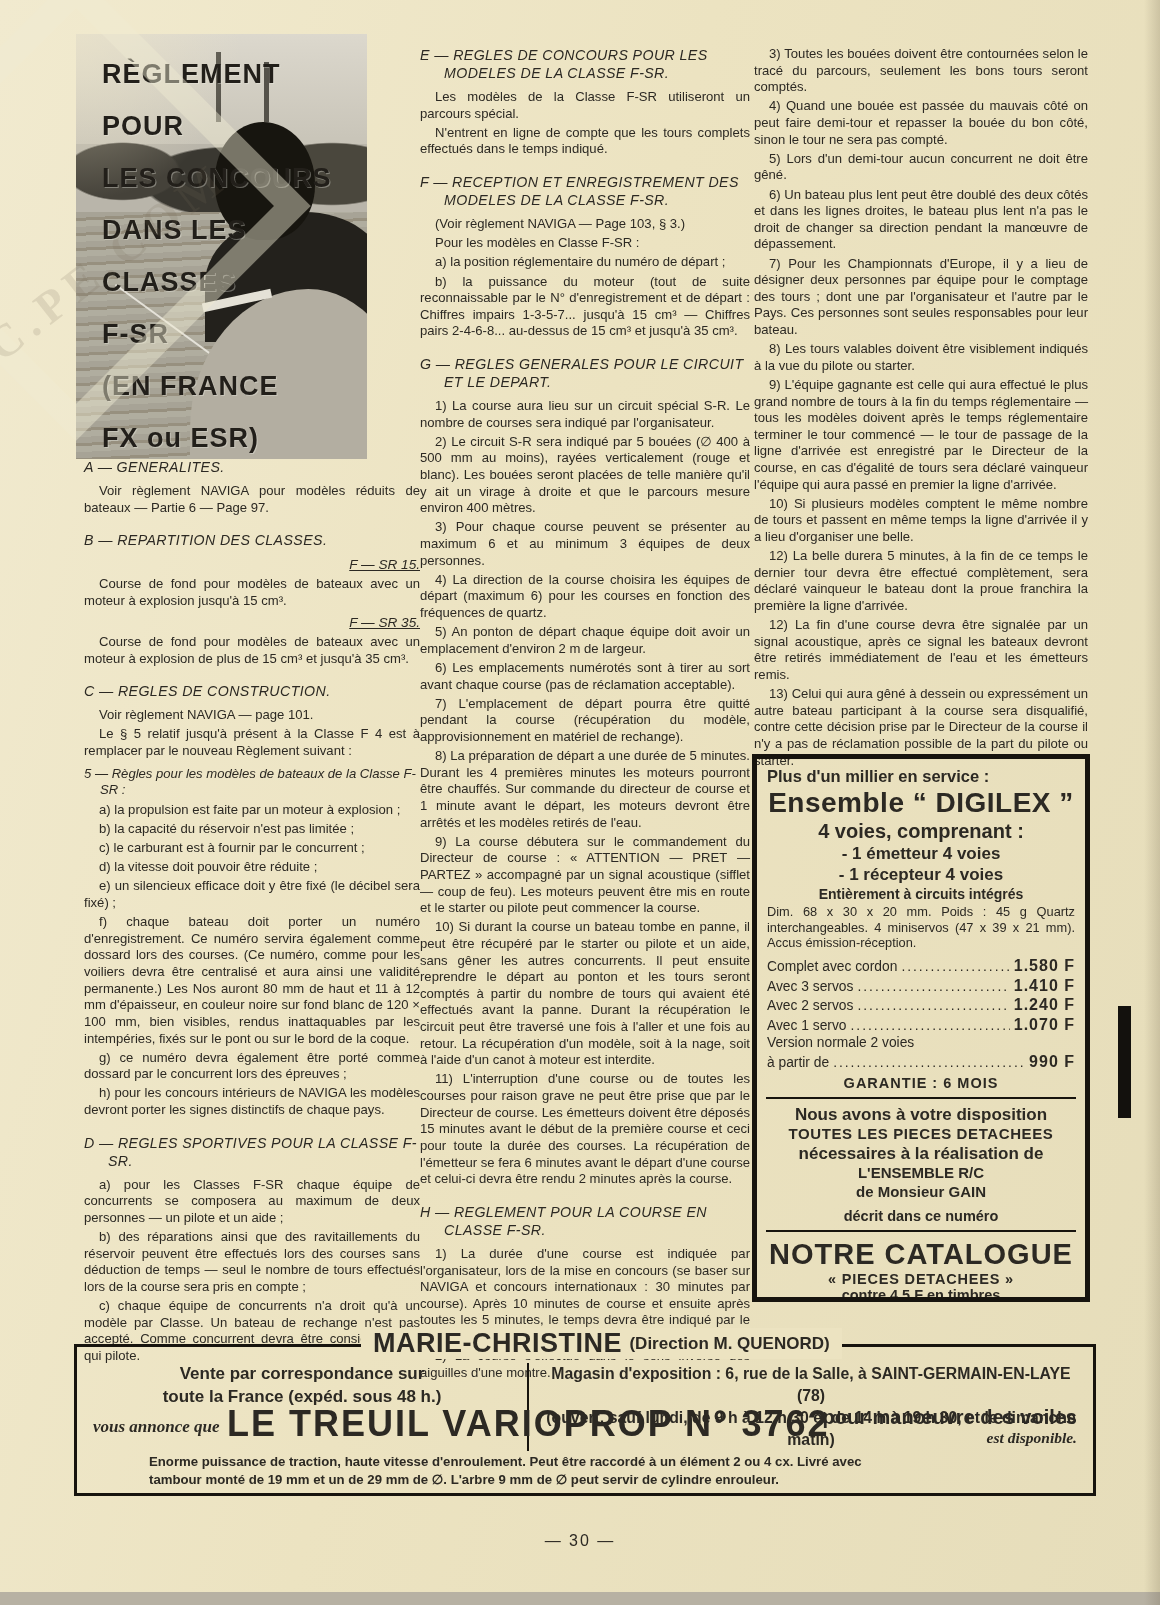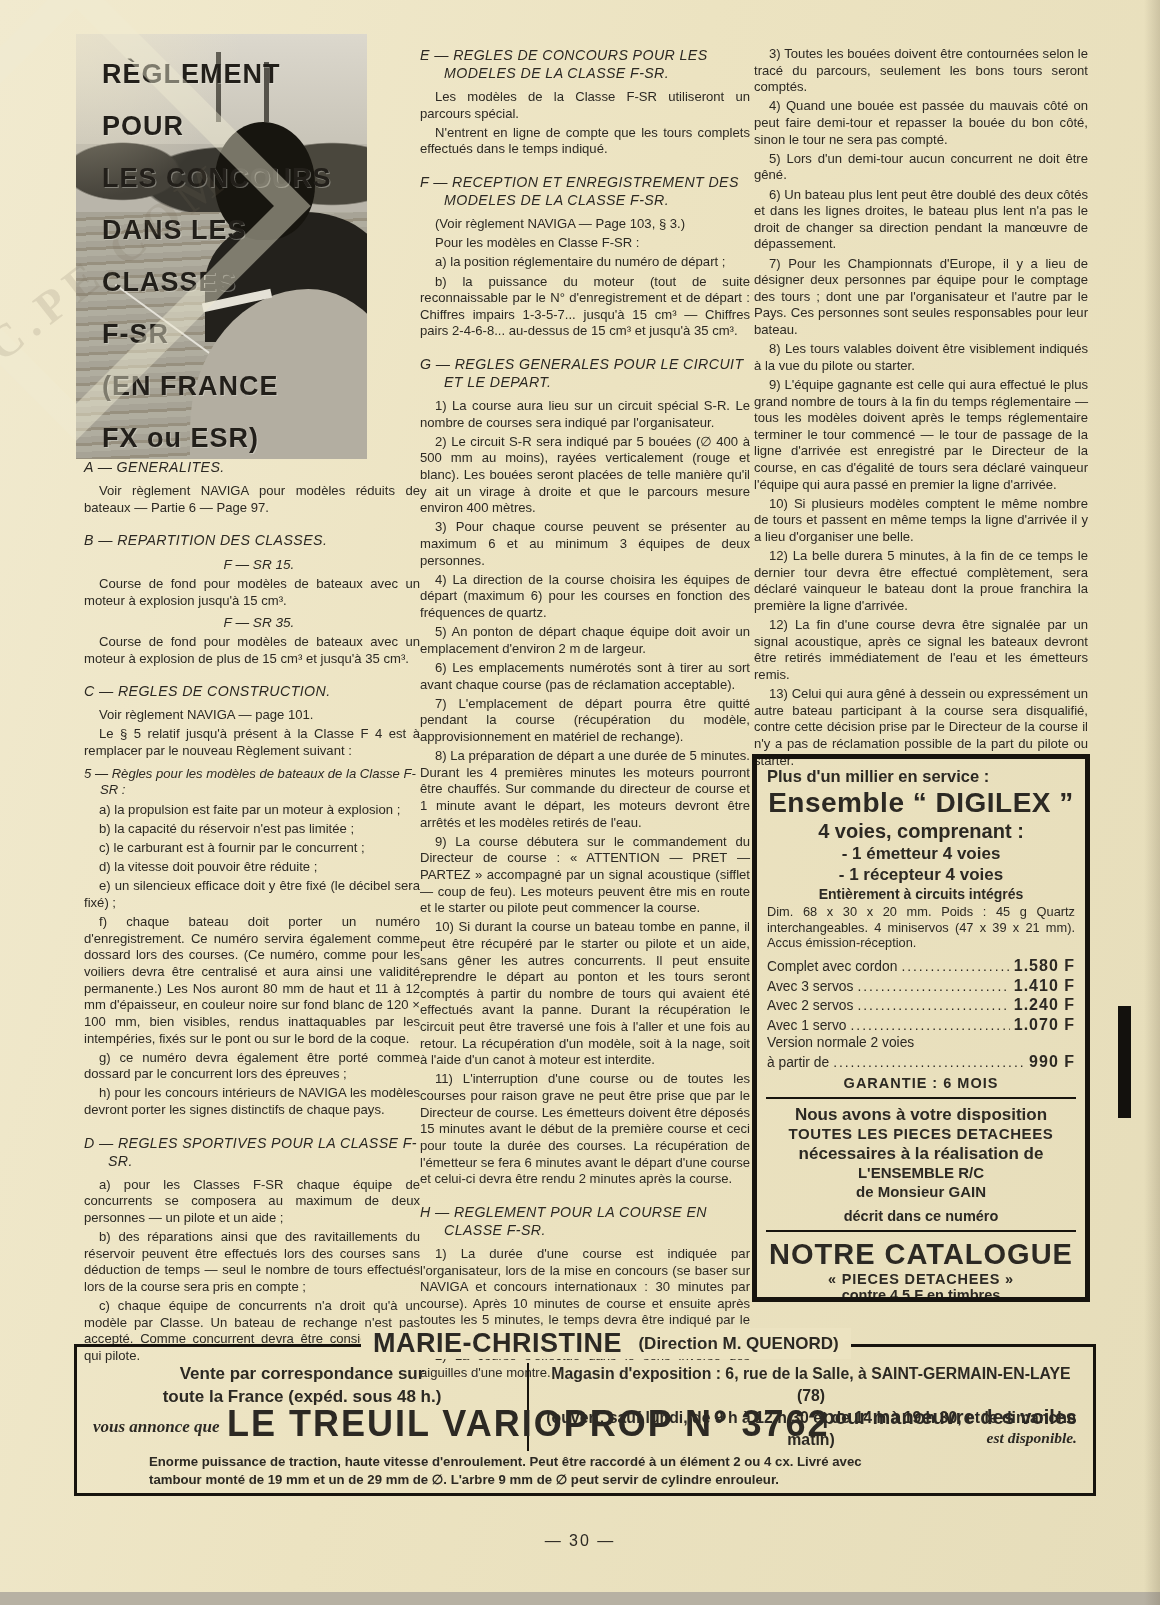--- a/index.html
+++ b/index.html
@@ -35,21 +35,21 @@
   .art-bottom{position:absolute;left:0;top:1592px;width:100%;height:13px;background:#b7b1a3;}
   .art-right{position:absolute;right:0;top:0;width:16px;height:100%;background:linear-gradient(to right,transparent,rgba(90,78,55,.20));}
   
   .col{position:absolute;font-size:13.1px;line-height:1.27;text-align:justify;color:#2c2923;}
   .col-left{left:84px;top:458px;width:336px;}
   .col-mid{left:420px;top:46px;width:330px;}
   .col-right{left:754px;top:46px;width:334px;}
   .blk{margin:0;}
   .blk.h{font-style:italic;font-size:14.2px;letter-spacing:.4px;margin:15px 0 7px;padding-left:24px;text-indent:-24px;text-align:left;}
   .col .blk:first-child{margin-top:0;}
-  .blk.sub{font-style:italic;font-size:13.6px;margin:5px 0 2px;padding-left:14px;text-align:center;}
+  .blk.sub{font-style:italic;font-size:13.6px;margin:5px 0 2px;padding-left:14px;text-align:right;text-decoration:underline;}
   .blk.p{text-indent:15px;margin:2.5px 0;}
   .blk.ital{font-style:italic;margin:6px 0 3px;padding-left:16px;text-indent:-16px;text-align:left;}
   
   .digilex{position:absolute;left:752px;top:754px;width:338px;height:548px;border:5px solid #17140e;
            box-sizing:border-box;padding:8px 10px 4px;overflow:hidden;}
   .dg-tag{font-weight:bold;font-size:16.5px;text-align:left;}
   .dg-title{font-weight:bold;font-size:28px;text-align:center;letter-spacing:.5px;margin-top:1px;}
   .dg-sub{font-weight:bold;font-size:20px;text-align:center;margin-top:1px;}
   .blk.dgitem{font-weight:bold;font-size:17px;text-align:center;margin:1px 0;}
   .dg-feature{font-weight:bold;font-size:14px;text-align:center;margin-top:1px;}
@@ -67,21 +67,21 @@
   .blk.dgp2{font-weight:bold;font-size:15px;text-align:center;letter-spacing:.6px;line-height:1.25;}
   .blk.dgp3{font-weight:bold;font-size:15px;text-align:center;line-height:1.25;}
   .dg-note{font-weight:bold;font-size:14.5px;text-align:center;margin-top:6px;}
   .dg-catalog{font-weight:bold;font-size:29px;text-align:center;letter-spacing:1px;}
   .dg-csub{font-weight:bold;font-size:14.5px;text-align:center;letter-spacing:.8px;}
   .dg-cprice{font-weight:bold;font-size:14.5px;text-align:center;}
   
   .marie{position:absolute;left:74px;top:1344px;width:1022px;height:152px;border:3px solid #17140e;box-sizing:border-box;}
   .marie-label{position:absolute;top:-19px;left:284px;background:#ece3c1;padding:0 12px;white-space:nowrap;}
   .marie-name{font-weight:bold;font-size:27px;letter-spacing:.5px;vertical-align:middle;}
-  .marie-dir{font-weight:bold;font-size:17px;vertical-align:middle;margin-left:12px;}
+  .marie-dir{font-weight:bold;font-size:17px;vertical-align:middle;margin-left:3px;}
   .marie-row1{display:flex;margin-top:16px;}
   .marie-cell-l{width:452px;text-align:center;font-weight:bold;font-size:17px;line-height:1.35;border-right:2px solid #17140e;padding:0 10px;box-sizing:border-box;}
   .marie-cell-r{flex:1;text-align:center;font-weight:bold;font-size:15.8px;line-height:1.4;padding:0 8px;}
   .marie-announce{position:absolute;left:16px;top:70px;font-family:"Liberation Serif",serif;font-style:italic;font-weight:bold;font-size:17px;}
   .marie-product{position:absolute;left:150px;top:56px;font-weight:bold;font-size:36px;letter-spacing:2px;}
   .marie-notes{position:absolute;right:16px;top:58px;text-align:right;line-height:1.2;}
   .marie-note1{font-weight:bold;font-size:20px;}
   .marie-note2{font-family:"Liberation Serif",serif;font-style:italic;font-weight:bold;font-size:15.5px;}
   .marie-desc{position:absolute;left:72px;top:106px;width:890px;font-weight:bold;font-size:13.2px;line-height:1.35;text-align:left;}
   

